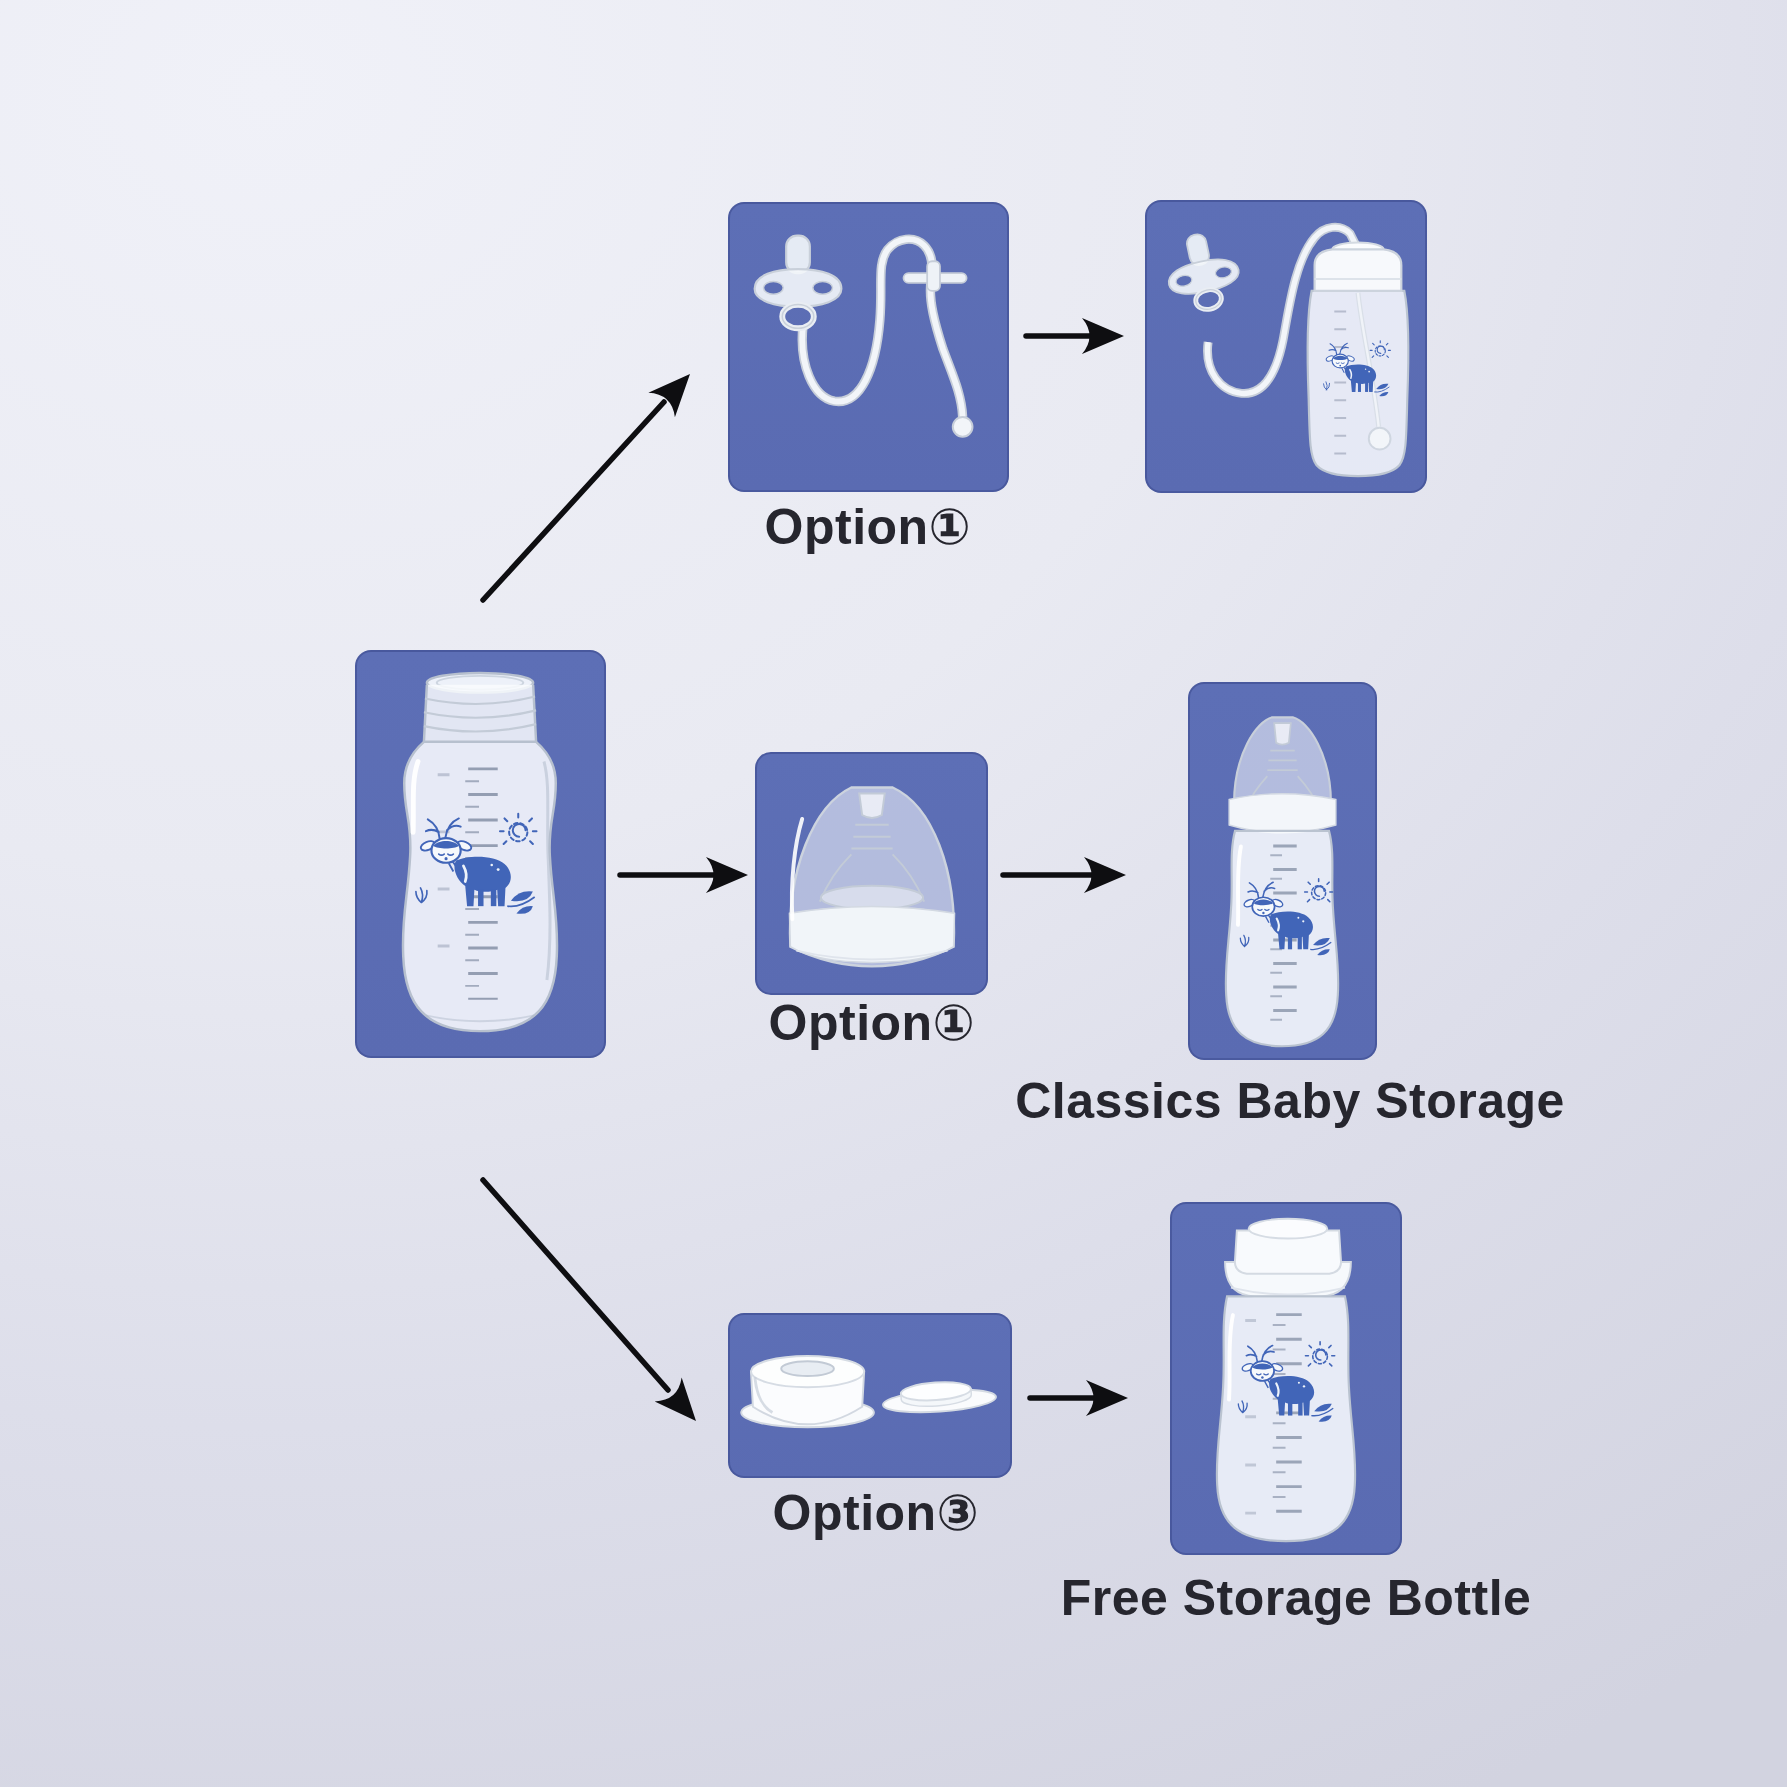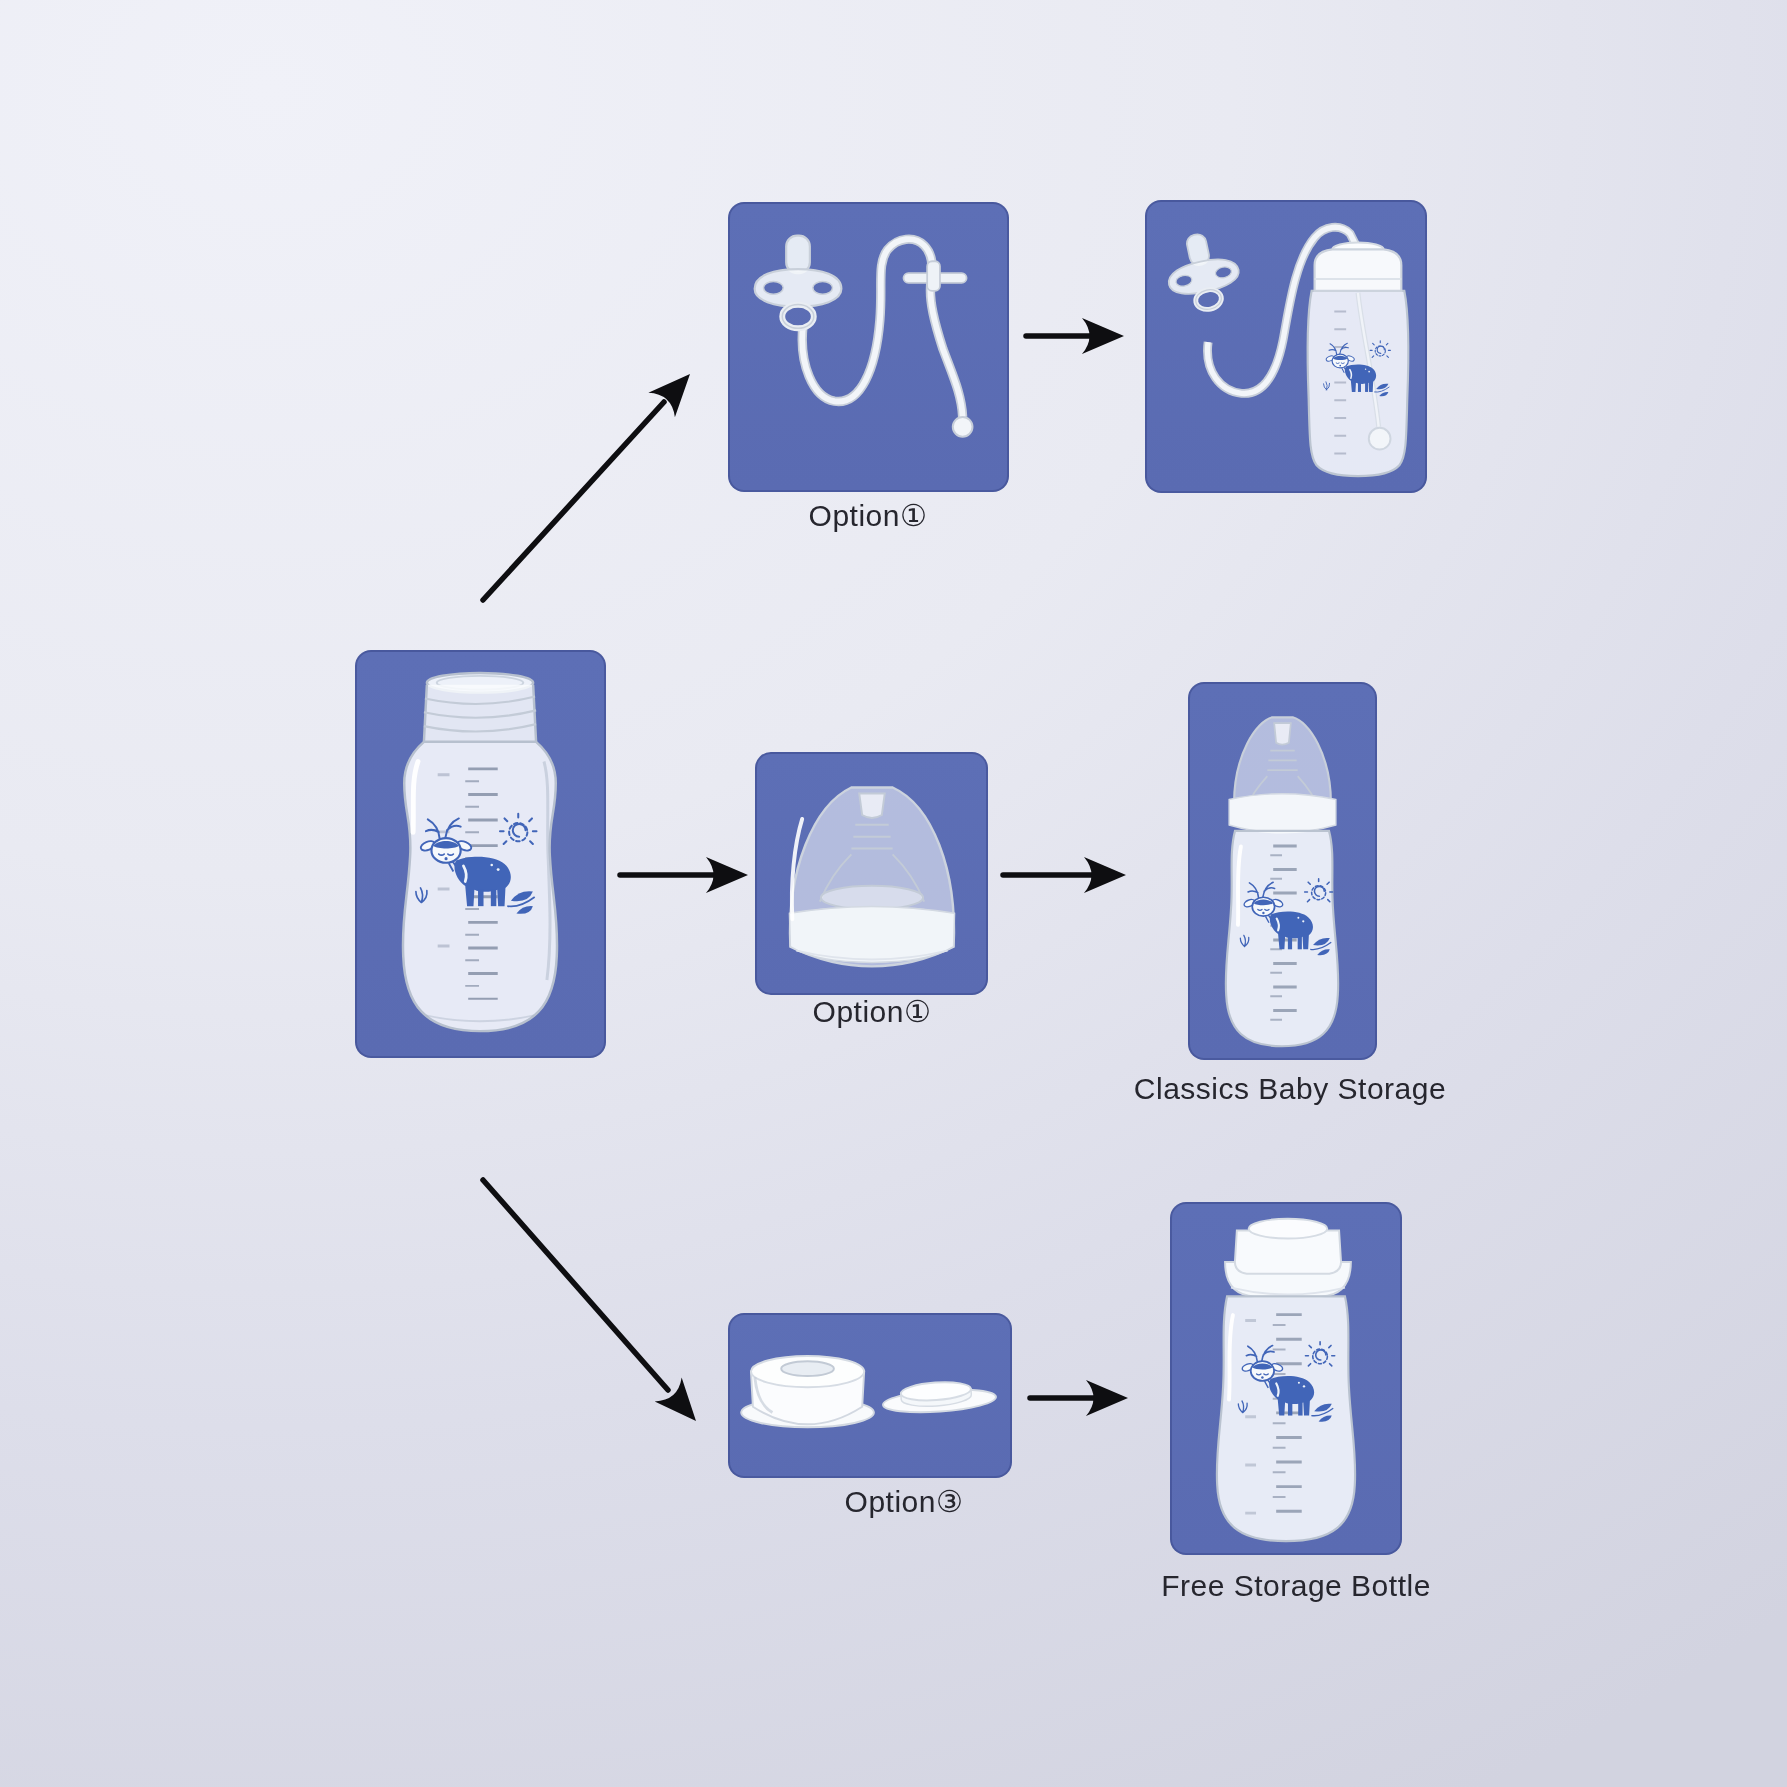--- a/index.html
+++ b/index.html
@@ -23,28 +23,28 @@
   .panel svg{position:absolute;left:0;top:0;width:100%;height:100%;}
   .p-base{left:355px;top:650px;width:251px;height:408px;}
   .p-opt1{left:728px;top:202px;width:281px;height:290px;}
   .p-res1{left:1145px;top:200px;width:282px;height:293px;}
   .p-opt2{left:755px;top:752px;width:233px;height:243px;}
   .p-res2{left:1188px;top:682px;width:189px;height:378px;}
   .p-opt3{left:728px;top:1313px;width:284px;height:165px;}
   .p-res3{left:1170px;top:1202px;width:232px;height:353px;}
   .label{
     position:absolute;transform:translateX(-50%);
-    white-space:nowrap;font-size:30px;font-weight:400;
+    white-space:nowrap;font-size:50px;font-weight:700;
     color:#26262e;letter-spacing:.5px;
   }
   .l-opt1{left:868px;top:498px;}
   .l-res1{left:1292px;top:503px;}
   .l-opt2{left:872px;top:994px;}
   .l-res2{left:1290px;top:1072px;}
-  .l-opt3{left:876px;top:1484px;margin-left:28px;}
+  .l-opt3{left:876px;top:1484px;}
   .l-res3{left:1296px;top:1569px;}
 </style>
 </head>
 <body>
 
 <svg width="0" height="0" style="position:absolute" aria-hidden="true">
   <defs>
     <symbol id="deer-art" viewBox="0 0 140 120" overflow="visible">
       <g fill="none" stroke="#4165b8" stroke-width="2.2" stroke-linecap="round">
         <path d="M115,26 a7,7 0 1 1 7,-7"></path>

